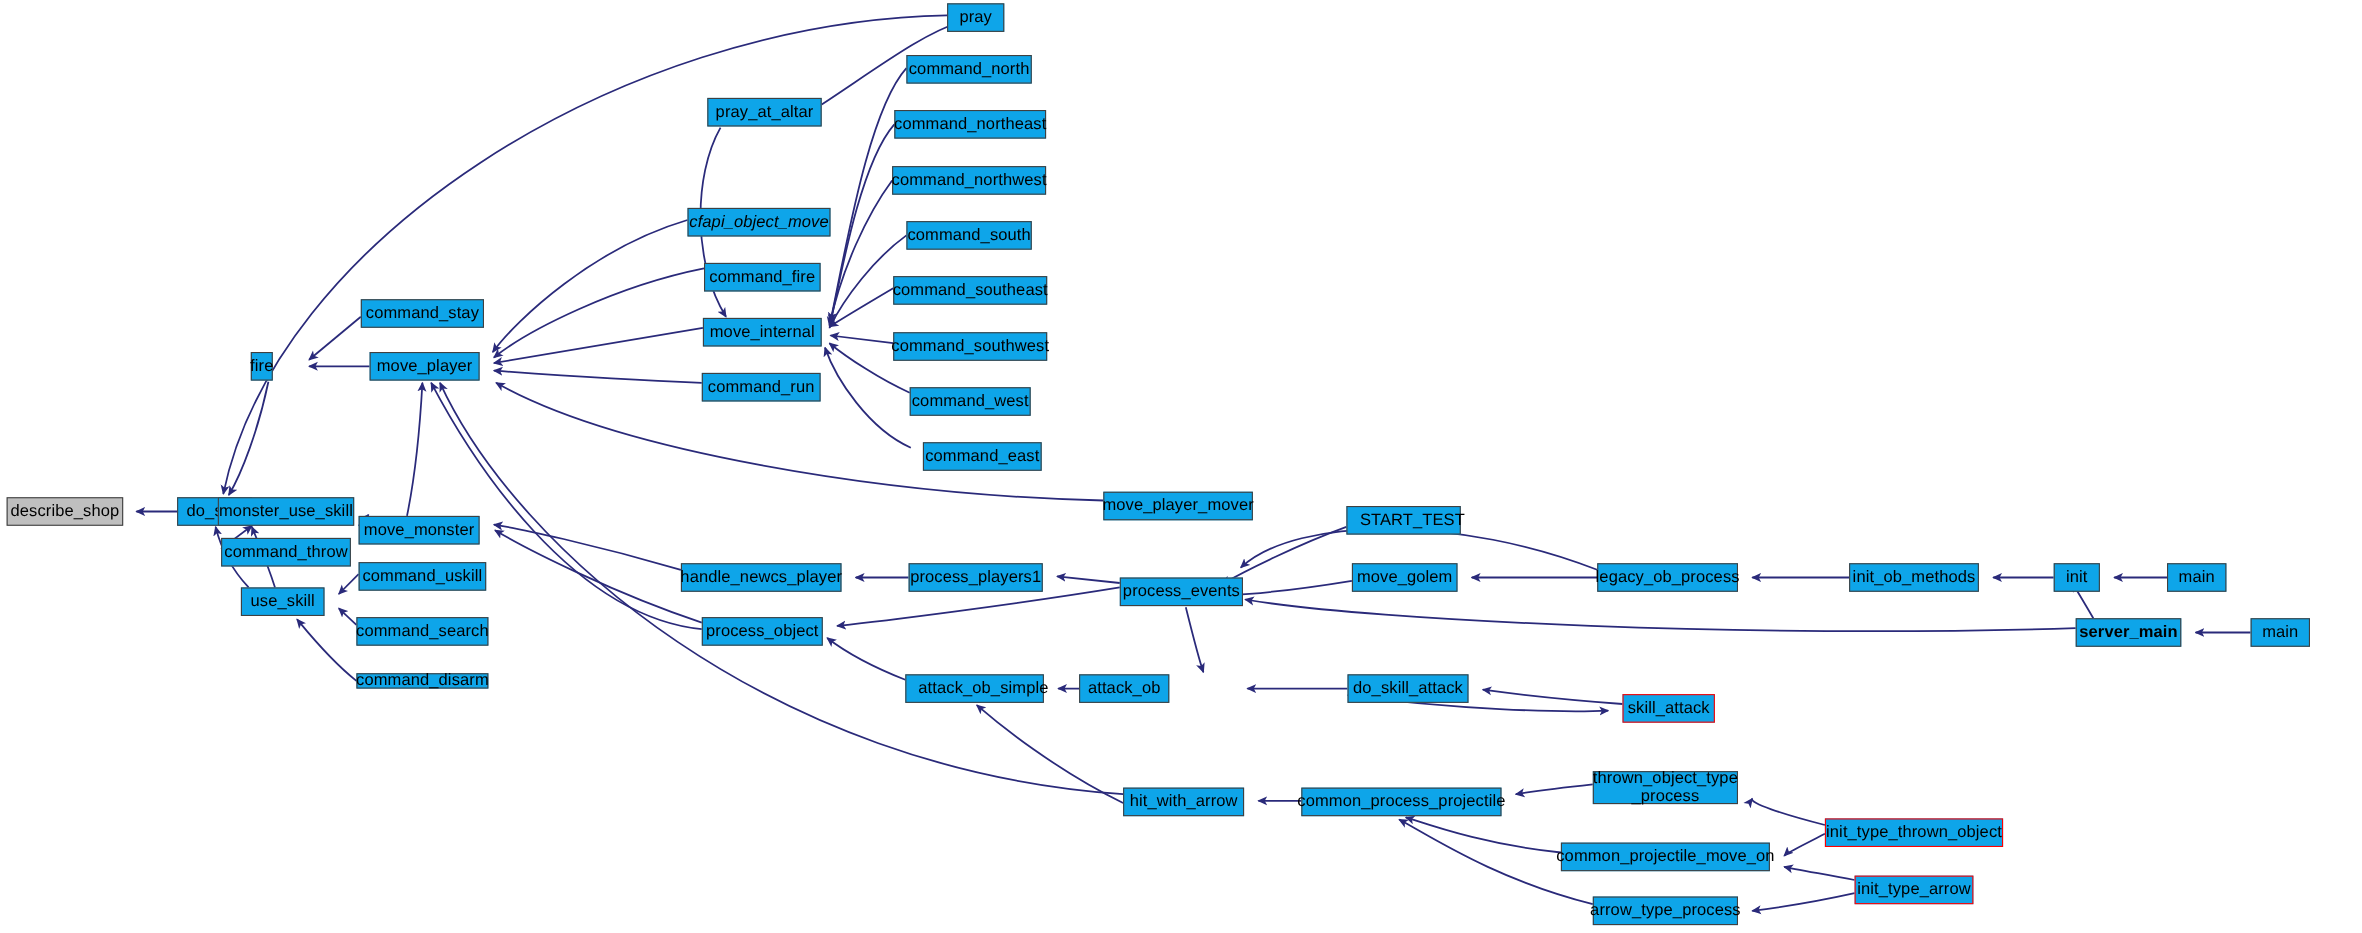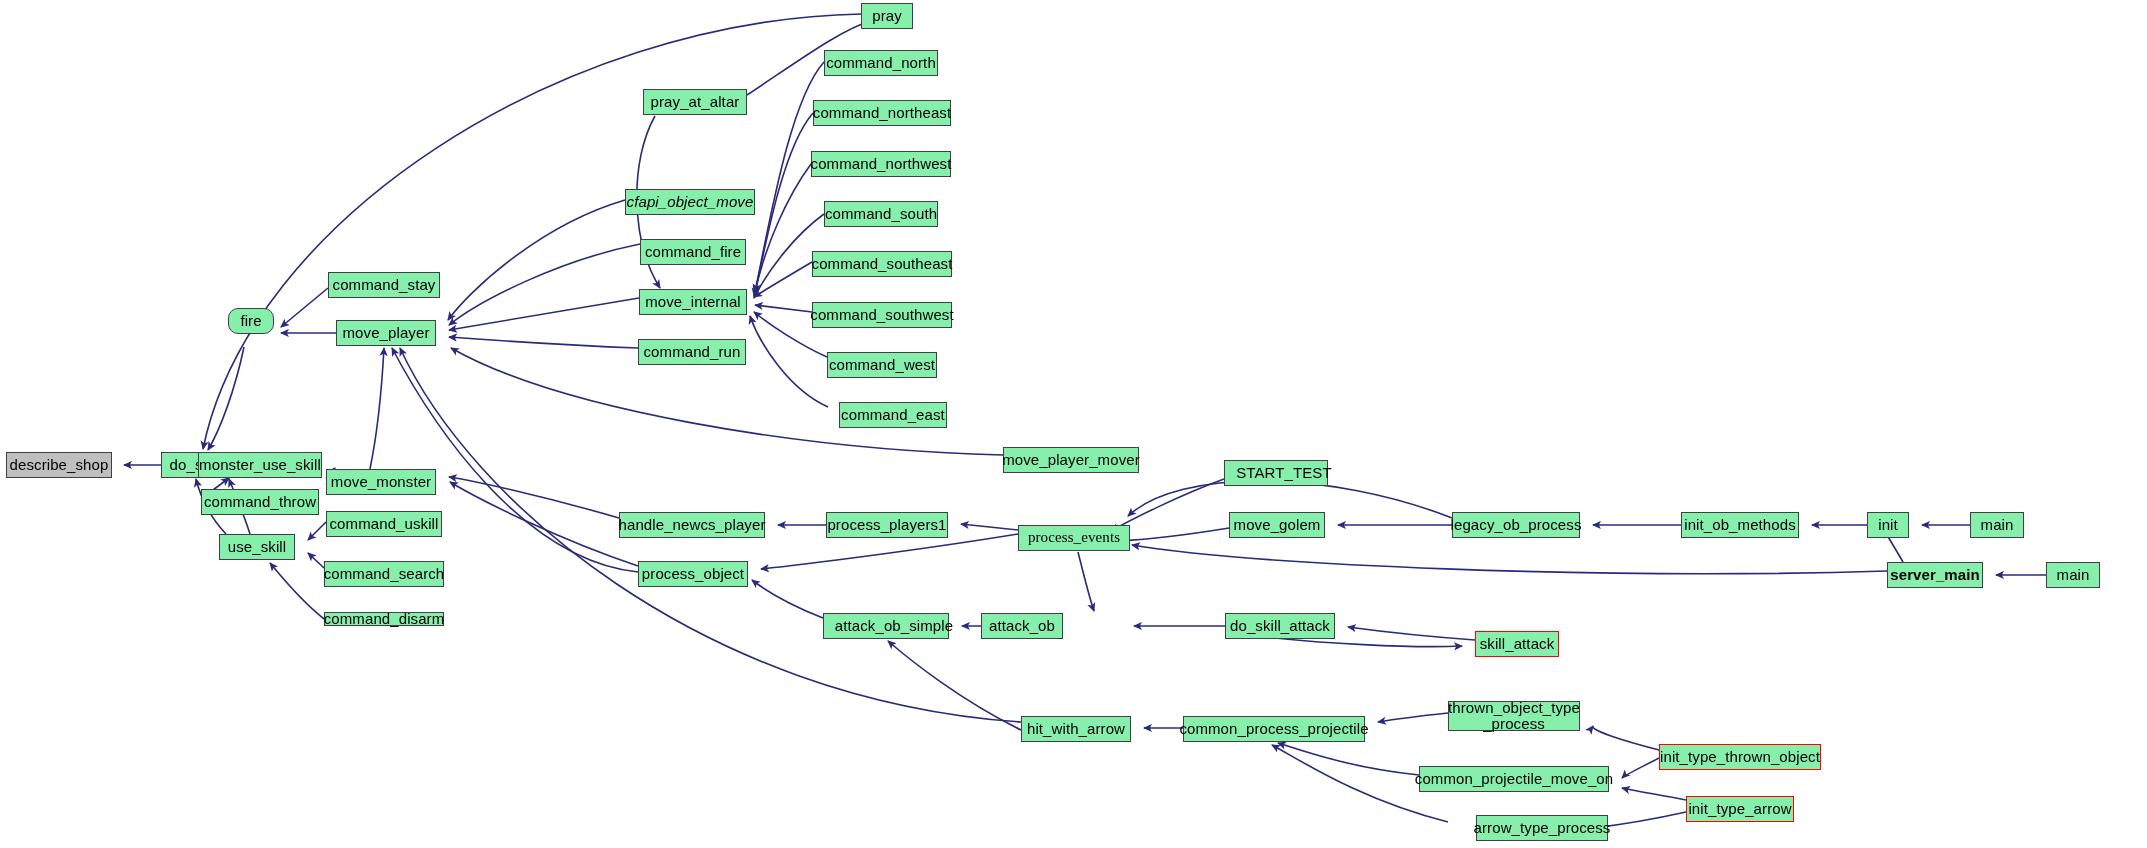--- a/index.html
+++ b/index.html
@@ -19,21 +19,21 @@
     position: absolute;
     left: 0;
     top: 0;
     width: 2147px;
     height: 848px;
   }
   .node {
     position: absolute;
     box-sizing: border-box;
     border: 1px solid #404040;
-    background: #86efac;
+    background: #0ea5e9;
     color: #000000;
     font-size: 15px;
     line-height: 1.05;
     display: flex;
     align-items: center;
     justify-content: center;
     text-align: center;
     white-space: pre-line;
     z-index: 5;
     letter-spacing: 0.1px;
@@ -115,21 +115,21 @@
         <path d="M1419,775 C1350,768 1300,750 1278,743" fill="none" stroke="#2a2a7a" stroke-width="1.6" marker-end="url(#arrowhead)"></path>
         <path d="M1686,800 C1660,795 1630,790 1622,788" fill="none" stroke="#2a2a7a" stroke-width="1.6" marker-end="url(#arrowhead)"></path>
         <path d="M1686,812 C1650,820 1610,826 1593,828" fill="none" stroke="#2a2a7a" stroke-width="1.6" marker-end="url(#arrowhead)"></path>
         <path d="M1448,822 C1360,800 1300,760 1272,745" fill="none" stroke="#2a2a7a" stroke-width="1.6" marker-end="url(#arrowhead)"></path>
         <path d="M1021,730 C960,700 910,660 888,641" fill="none" stroke="#2a2a7a" stroke-width="1.6" marker-end="url(#arrowhead)"></path>
       </g>
   </svg>
   <div id="node-layer">
       <div class="node highlight" style="left: 6px; top: 452px; width: 106px; height: 26px;">describe_shop</div>
       <div class="node" style="left: 161px; top: 452px; width: 68px; height: 26px;">do_skill</div>
-      <div class="node" style="left: 228px; top: 308px; width: 46px; height: 26px; border-radius: 10px;">fire</div>
+      <div class="node" style="left: 228px; top: 320px; width: 20px; height: 26px;">fire</div>
       <div class="node" style="left: 198px; top: 452px; width: 124px; height: 26px;">monster_use_skill</div>
       <div class="node" style="left: 201px; top: 489px; width: 118px; height: 26px;">command_throw</div>
       <div class="node" style="left: 219px; top: 534px; width: 76px; height: 26px;">use_skill</div>
       <div class="node" style="left: 326px; top: 511px; width: 116px; height: 26px;">command_uskill</div>
       <div class="node" style="left: 324px; top: 561px; width: 120px; height: 26px;">command_search</div>
       <div class="node" style="left: 324px; top: 612px; width: 120px; height: 14px;">command_disarm</div>
       <div class="node" style="left: 326px; top: 469px; width: 110px; height: 26px;">move_monster</div>
       <div class="node" style="left: 336px; top: 320px; width: 100px; height: 26px;">move_player</div>
       <div class="node" style="left: 328px; top: 272px; width: 112px; height: 26px;">command_stay</div>
       <div class="node" style="left: 861px; top: 3px; width: 52px; height: 26px;">pray</div>
@@ -142,36 +142,36 @@
       <div class="node" style="left: 813px; top: 100px; width: 138px; height: 26px;">command_northeast</div>
       <div class="node" style="left: 811px; top: 151px; width: 140px; height: 26px;">command_northwest</div>
       <div class="node" style="left: 824px; top: 201px; width: 114px; height: 26px;">command_south</div>
       <div class="node" style="left: 812px; top: 251px; width: 140px; height: 26px;">command_southeast</div>
       <div class="node" style="left: 812px; top: 302px; width: 140px; height: 26px;">command_southwest</div>
       <div class="node" style="left: 827px; top: 352px; width: 110px; height: 26px;">command_west</div>
       <div class="node" style="left: 828px; top: 402px; width: 108px; height: 26px; margin-left: 11px;">command_east</div>
       <div class="node" style="left: 1003px; top: 447px; width: 136px; height: 26px;">move_player_mover</div>
       <div class="node" style="left: 619px; top: 512px; width: 146px; height: 26px;">handle_newcs_player</div>
       <div class="node" style="left: 826px; top: 512px; width: 122px; height: 26px;">process_players1</div>
-      <div class="node" style="left: 1018px; top: 525px; width: 112px; height: 26px; font-family: Liberation Serif, serif;">process_events</div>
+      <div class="node" style="left: 1018px; top: 525px; width: 112px; height: 26px;">process_events</div>
       <div class="node" style="left: 638px; top: 561px; width: 110px; height: 26px;">process_object</div>
       <div class="node" style="left: 823px; top: 613px; width: 126px; height: 26px; padding-left: 16px;">attack_ob_simple</div>
       <div class="node" style="left: 981px; top: 613px; width: 82px; height: 26px;">attack_ob</div>
       <div class="node" style="left: 1021px; top: 716px; width: 110px; height: 26px;">hit_with_arrow</div>
       <div class="node" style="left: 1224px; top: 460px; width: 104px; height: 26px; padding-left: 16px;">START_TEST</div>
       <div class="node" style="left: 1229px; top: 512px; width: 96px; height: 26px;">move_golem</div>
       <div class="node" style="left: 1225px; top: 613px; width: 110px; height: 26px;">do_skill_attack</div>
       <div class="node redline" style="left: 1475px; top: 631px; width: 84px; height: 26px;">skill_attack</div>
       <div class="node" style="left: 1452px; top: 512px; width: 128px; height: 26px;">legacy_ob_process</div>
       <div class="node" style="left: 1681px; top: 512px; width: 118px; height: 26px;">init_ob_methods</div>
       <div class="node" style="left: 1867px; top: 512px; width: 42px; height: 26px;">init</div>
       <div class="node" style="left: 1970px; top: 512px; width: 54px; height: 26px;">main</div>
       <div class="node" style="left: 1887px; top: 562px; width: 96px; height: 26px; font-weight: bold;">server_main</div>
       <div class="node" style="left: 2046px; top: 562px; width: 54px; height: 26px;">main</div>
       <div class="node" style="left: 1183px; top: 716px; width: 182px; height: 26px;">common_process_projectile</div>
       <div class="node" style="left: 1448px; top: 701px; width: 132px; height: 30px;">thrown_object_type
 _process</div>
       <div class="node redline" style="left: 1659px; top: 744px; width: 162px; height: 26px;">init_type_thrown_object</div>
       <div class="node" style="left: 1419px; top: 766px; width: 190px; height: 26px;">common_projectile_move_on</div>
       <div class="node redline" style="left: 1686px; top: 796px; width: 108px; height: 26px;">init_type_arrow</div>
-      <div class="node" style="left: 1448px; top: 815px; width: 132px; height: 26px; margin-left: 28px;">arrow_type_process</div>
+      <div class="node" style="left: 1448px; top: 815px; width: 132px; height: 26px;">arrow_type_process</div>
     </div>
 </div>
 
 </body></html>

